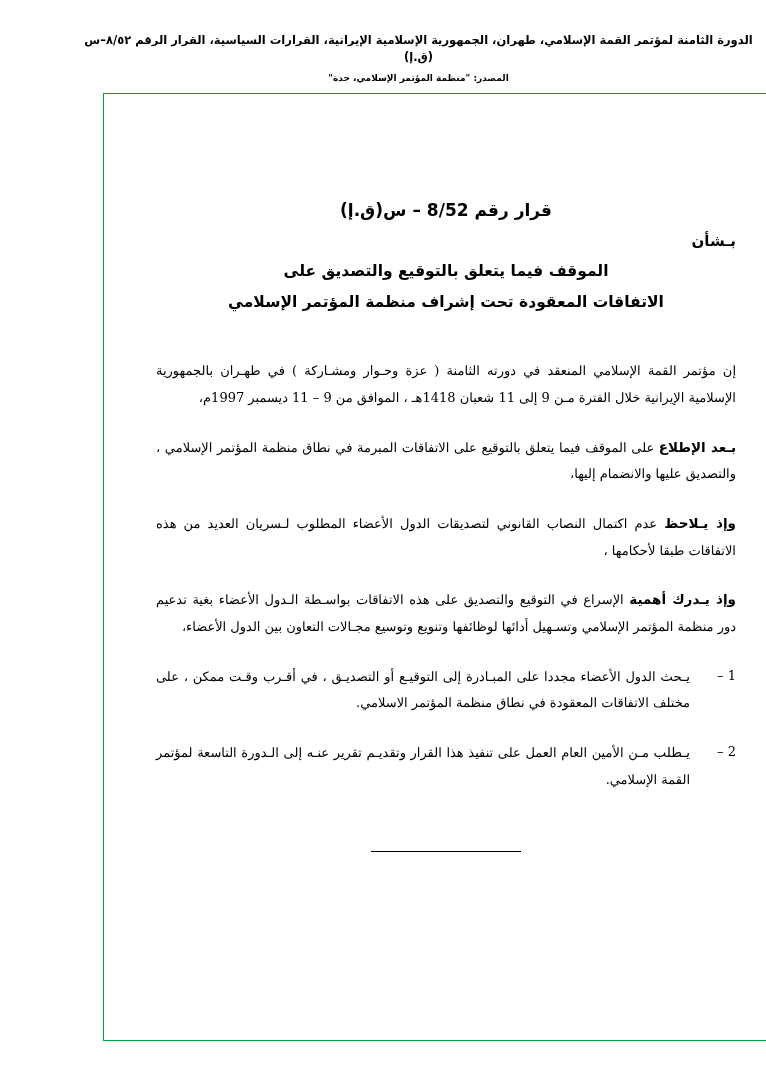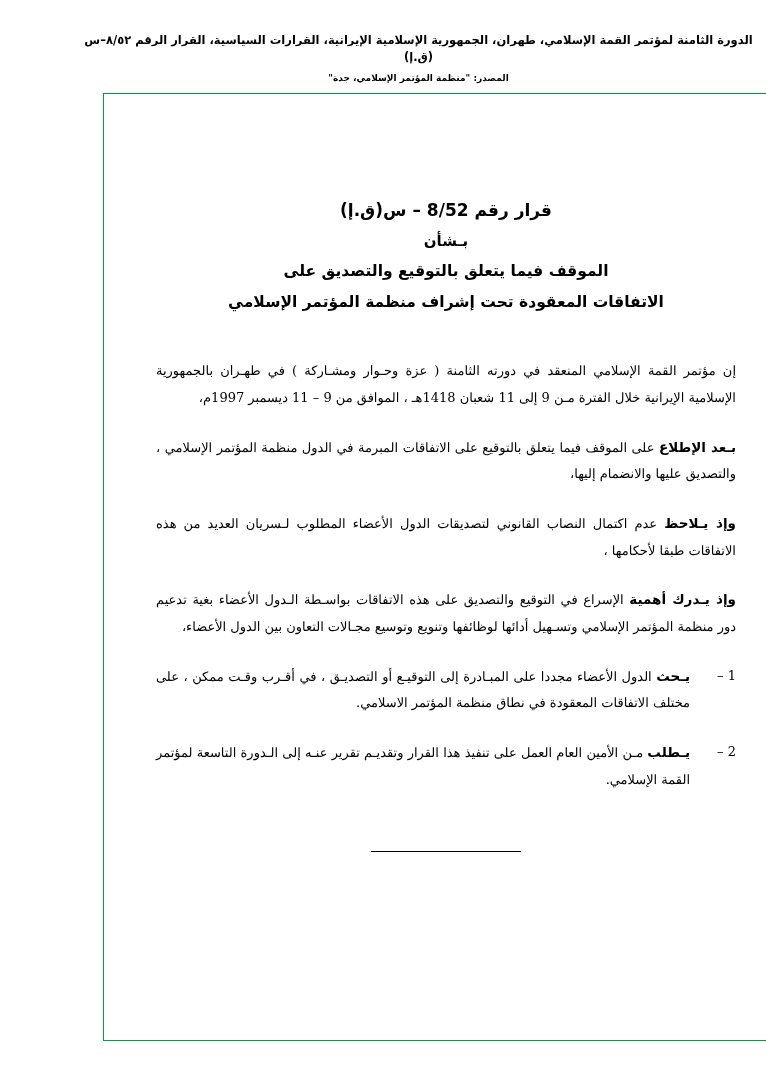--- a/index.html
+++ b/index.html
@@ -67,20 +67,21 @@
     color: #000;
     line-height: 1.9;
     direction: rtl;
   }
   .title-sub {
     font-family: "DejaVu Sans", sans-serif;
     font-weight: bold;
     font-size: 15px;
     line-height: 2.0;
     direction: rtl;
+    text-align: right;
   }
   .title-subject {
     font-family: "DejaVu Sans", sans-serif;
     font-weight: bold;
     font-size: 15.5px;
     line-height: 2.0;
     direction: rtl;
   }
   .body-block {
     margin-top: 40px;
@@ -121,21 +122,21 @@
   .num-text {
     flex: 1 1 auto;
     font-family: "DejaVu Serif", serif;
     font-size: 13px;
     line-height: 2.05;
     text-align: justify;
     direction: rtl;
   }
   .num-text b {
     font-family: "DejaVu Sans", sans-serif;
-    font-weight: bold;
+    font-weight: normal;
     font-size: 13.5px;
   }
   .rule-wrap {
     margin-top: 44px;
     text-align: center;
   }
   .rule {
     display: inline-block;
     width: 150px;
     height: 0;
@@ -160,21 +161,21 @@
         <div class="title-sub">بـشأن</div>
         <div class="title-subject">الموقف فيما يتعلق بالتوقيع والتصديق على</div>
         <div class="title-subject">الاتفاقات المعقودة تحت إشراف منظمة المؤتمر الإسلامي</div>
       </div>
 
       <div class="body-block">
 
         <div class="para">إن مؤتمر القمة الإسلامي المنعقد في دورته الثامنة ( عزة  وحـوار  ومشـاركة ) في طهـران بالجمهورية الإسلامية الإيرانية خلال الفترة مـن 9 إلى 11 شعبان 1418هـ ، الموافق من 9 – 11 ديسمبر 1997م،</div>
 
         <div class="para">
-          <b>بـعد الإطلاع</b><span> على الموقف فيما يتعلق بالتوقيع على الاتفاقات المبرمة في الدول منظمة المؤتمر الإسلامي ، والتصديق عليها والانضمام إليها،</span>
+          <b>بـعد الإطلاع</b><span> على الموقف فيما يتعلق بالتوقيع على الاتفاقات المبرمة في نطاق منظمة المؤتمر الإسلامي ، والتصديق عليها والانضمام إليها،</span>
         </div>
 
         <div class="para">
           <b>وإذ يـلاحظ</b><span> عدم اكتمال النصاب القانوني لتصديقات الدول الأعضاء المطلوب لـسريان العديد من هذه الاتفاقات طبقا لأحكامها ،</span>
         </div>
 
         <div class="para">
           <b>وإذ يـدرك أهمية</b><span> الإسراع في التوقيع والتصديق على هذه الاتفاقات بواسـطة الـدول الأعضاء بغية تدعيم دور منظمة المؤتمر الإسلامي وتسـهيل أدائها لوظائفها وتنويع وتوسيع مجـالات التعاون بين الدول الأعضاء،</span>
         </div>
 

